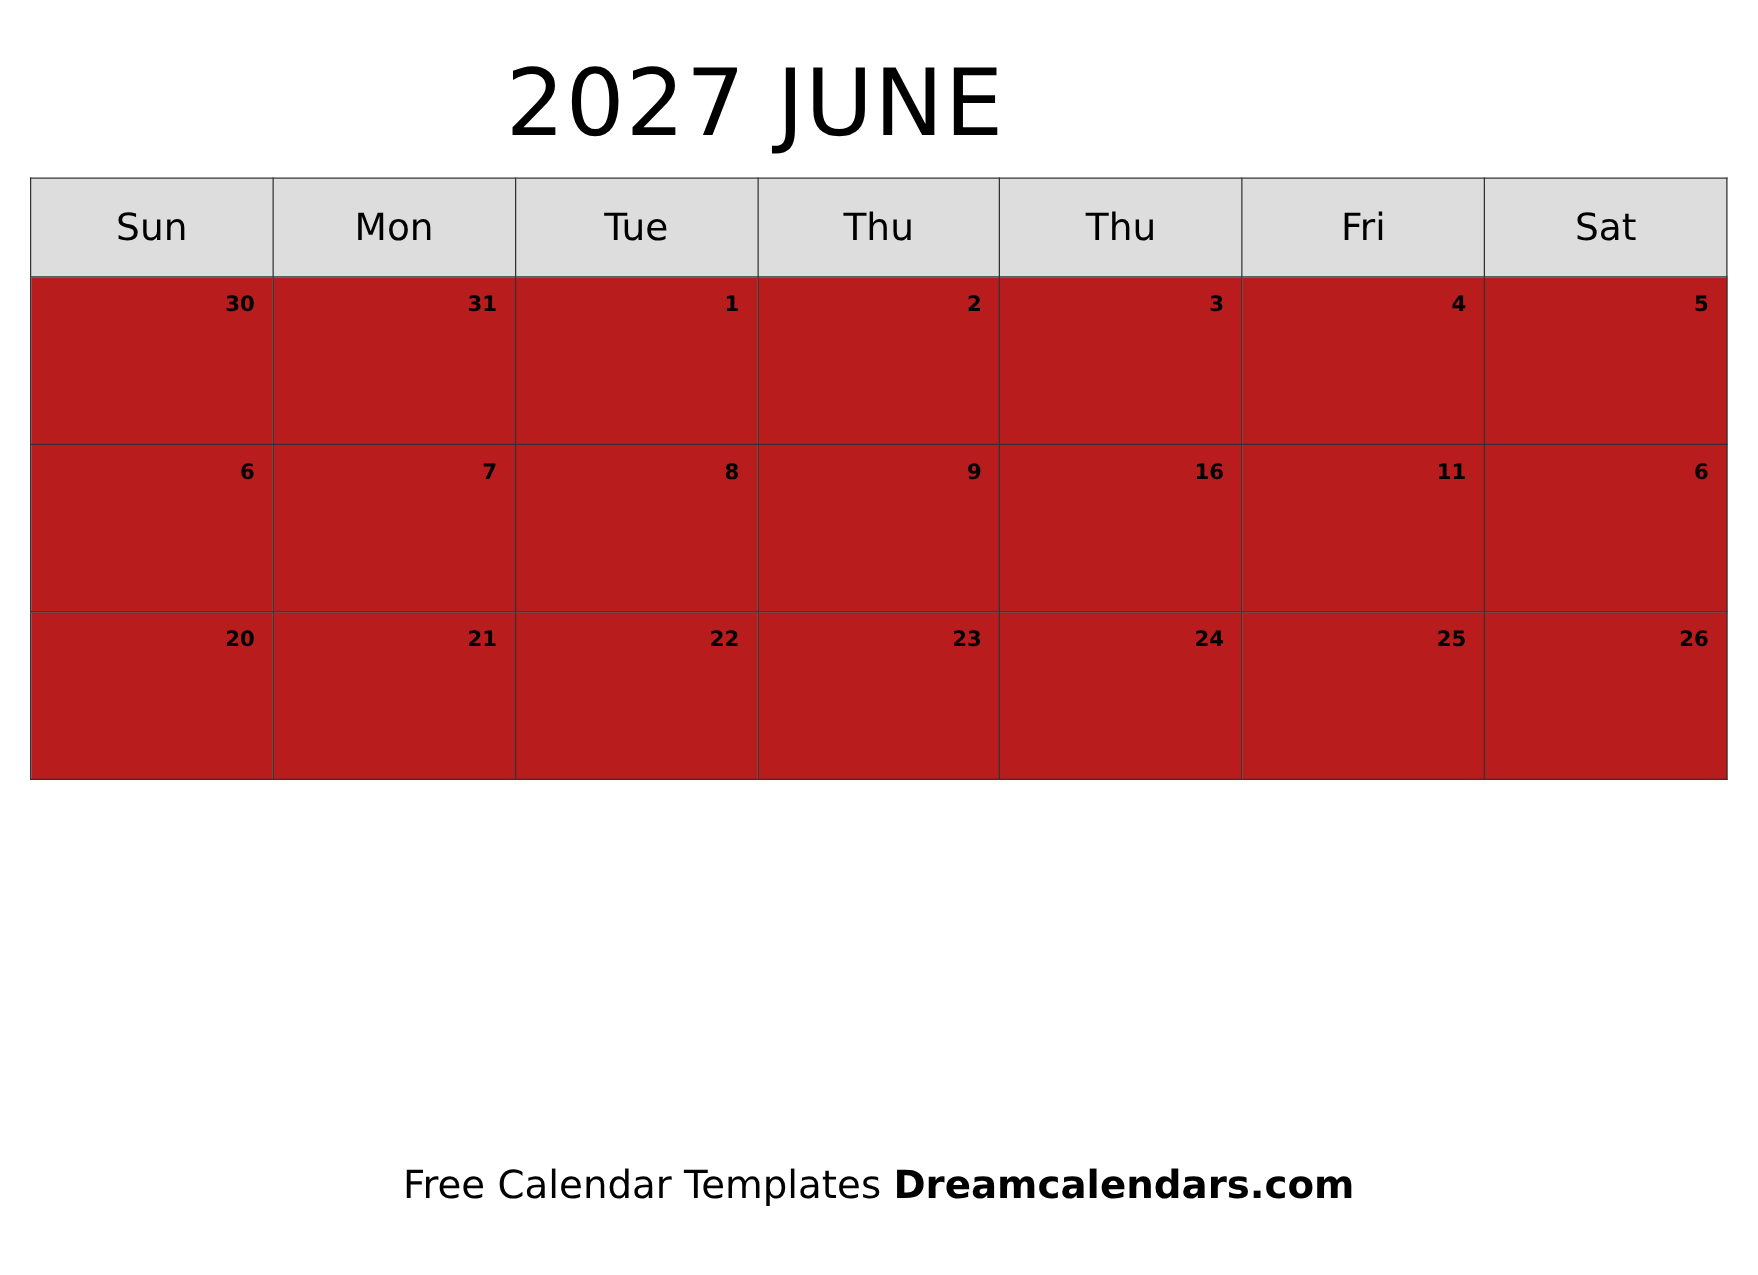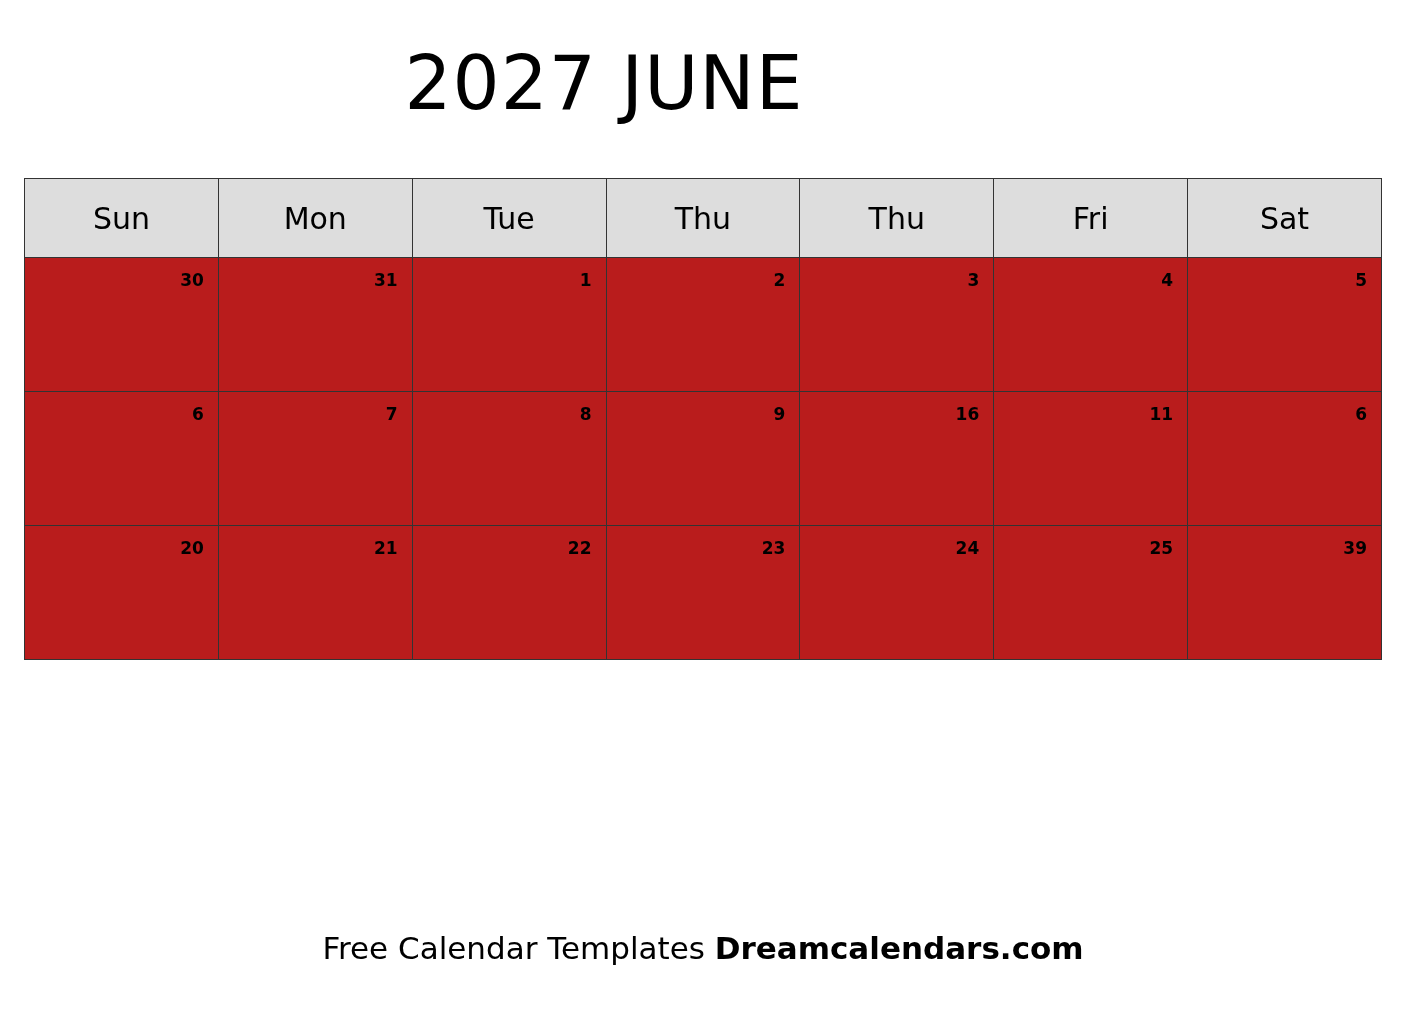--- a/index.html
+++ b/index.html
@@ -39,21 +39,20 @@
     height: 118px;
     font-family: "DejaVu Sans", sans-serif;
     white-space: nowrap;
   }
 
   table.calendar {
     border-collapse: collapse;
     table-layout: fixed;
     width: 1358px;
     border: 1px solid #333333;
-    margin-top: 36px;
   }
 
   table.calendar th,
   table.calendar td {
     border: 1px solid #333333;
     padding: 0;
     margin: 0;
   }
 
   table.calendar th {
@@ -182,21 +181,21 @@
           <td>
               <span class="daynum">23</span>
             </td>
           <td>
               <span class="daynum">24</span>
             </td>
           <td>
               <span class="daynum">25</span>
             </td>
           <td>
-              <span class="daynum">39</span>
+              <span class="daynum">26</span>
             </td>
         </tr>
       </tbody>
     </table>
   </div>
 
   <div class="footer">
     <span class="free">Free Calendar Templates </span><span class="brand">Dreamcalendars.com</span>
   </div>
 

